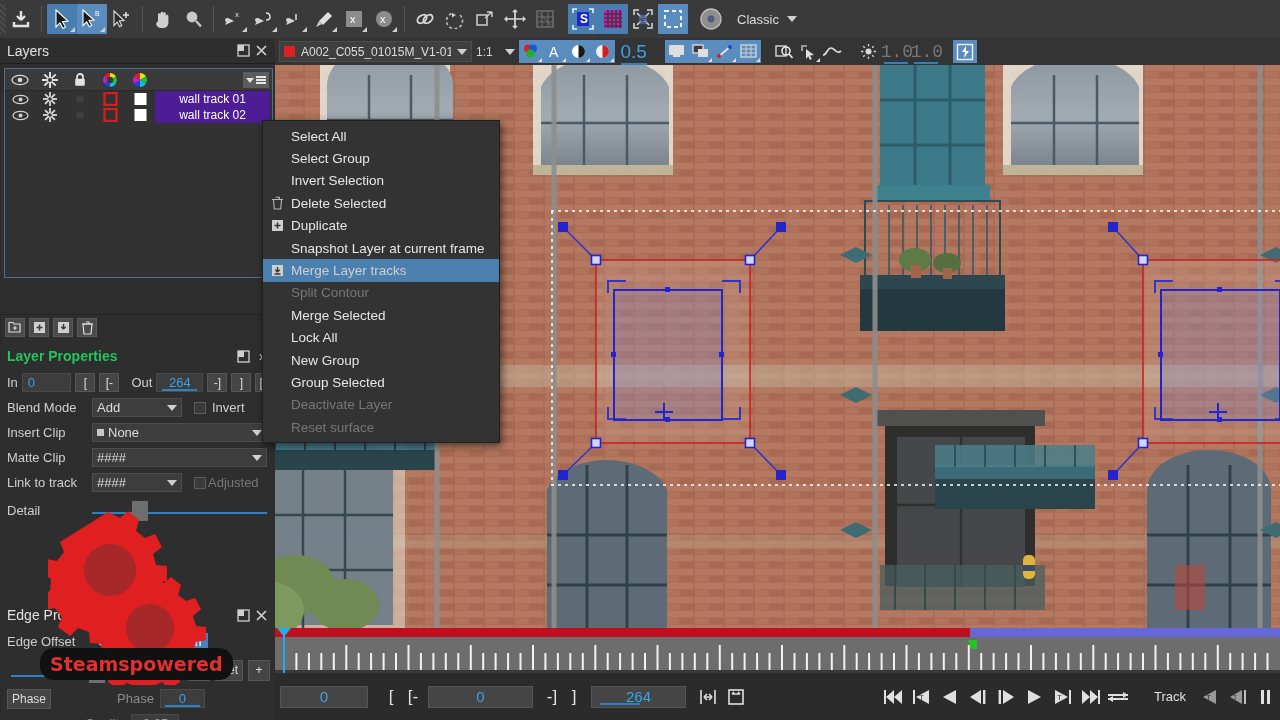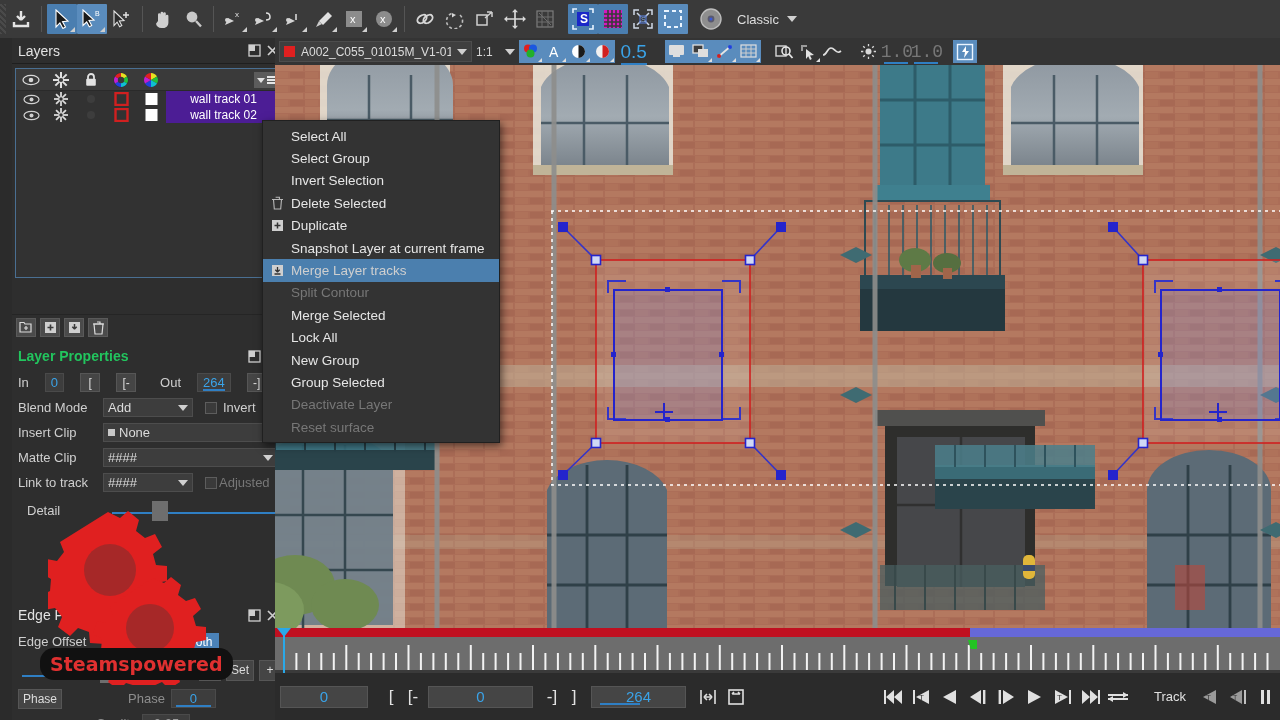--- a/index.html
+++ b/index.html
@@ -43,21 +43,21 @@
     justify-content:center;position:relative;cursor:pointer;}
   .sbtn.on{ background:#5a8cbd; }
   .sbtn .corner{ position:absolute;right:1px;bottom:1px;width:0;height:0;
     border-left:4px solid transparent;border-bottom:4px solid #e0e0e0;}
   .numf{ font-size:19px;color:#3aa3e8;width:34px;text-align:center;position:relative;}
   .numf .und{ position:absolute;left:4px;right:4px;bottom:-2px;height:2px;background:#2f7fc4;}
   .numg{ font-size:18px;color:#777; width:30px;text-align:center;position:relative;font-family:Liberation Mono, monospace;}
   .numg .und{ position:absolute;left:3px;right:3px;bottom:-2px;height:2px;background:#2f7fc4;}
 
   
-  .left-col{ position:absolute;left:12px;top:38px;width:275px;height:682px;
+  .left-col{ position:absolute;left:1px;top:38px;width:275px;height:682px;
      background:#2e2e2e; }
   .panel-hdr{ height:26px;display:flex;align-items:center;padding:0 6px;
      background:#2e2e2e; border-bottom:1px solid #1f1f1f;}
   .panel-hdr .ttl{ font-size:14px;color:#e2e2e2;flex:1;}
   .hdr-ic{ width:18px;height:18px;display:flex;align-items:center;justify-content:center;
      cursor:pointer;color:#d0d0d0;font-size:14px;}
   .layers-box{ margin:4px 3px 0 3px; border:1px solid #4a6f92; background:#323232;
      height:210px; position:relative; }
   .layer-colhdr{ height:22px; display:flex; align-items:center; background:#3a3a3a;
      border-bottom:1px solid #2a2a2a; position:relative;}
@@ -497,21 +497,21 @@
         <span style="font-size:14px;color:#22c55e;flex:1;font-weight:bold;">Layer Properties</span>
         <span class="hdr-ic">
           <svg width="13" height="13" viewBox="0 0 13 13">
               <rect x="1" y="1" width="11" height="11" fill="none" stroke="#cfcfcf" stroke-width="1.3"></rect>
               <rect x="1" y="1" width="6" height="6" fill="#cfcfcf"></rect>
             </svg>
         </span>
         <span class="hdr-ic">›</span>
       </div>
 
-      <div class="prop-row" style="gap:16px;">
+      <div class="prop-row" style="gap:4px;">
         <span class="plabel">In</span>
         <span class="tinput" style="width:55px;">0</span>
         <span class="minibtn">[</span>
         <span class="minibtn">[-</span>
         <span class="plabel" style="margin-left:8px;">Out</span>
         <span class="tinput" style="width:52px;justify-content:center;">
           <span>264</span>
           <span style="position:absolute;left:5px;right:5px;bottom:0;height:2px;background:#2f7fc4;"></span>
         </span>
         <span class="minibtn">-]</span>
@@ -549,21 +549,21 @@
       <div class="prop-row">
         <span class="plabel" style="width:85px;">Link to track</span>
         <span class="combo" style="width:90px;">
           <span>####</span>
           <span class="caret"></span>
         </span>
         <span class="cbox" style="margin-left:12px;"></span>
         <span class="plabel" style="margin-left:2px;color:#777;">Adjusted</span>
       </div>
 
-      <div class="prop-row" style="height:30px;justify-content:flex-end;">
+      <div class="prop-row" style="height:30px;">
         <span class="plabel" style="width:85px;">Detail</span>
         <span style="position:relative;width:175px;height:20px;display:flex;align-items:center;">
           <span style="position:absolute;left:0;right:0;height:2px;background:#2f7fc4;top:12px;"></span>
           <span class="slider-knob" style="left:40px;top:1px;"></span>
         </span>
       </div>
     </div>
 
     <div class="ep">
       <div class="lp-hdr">

